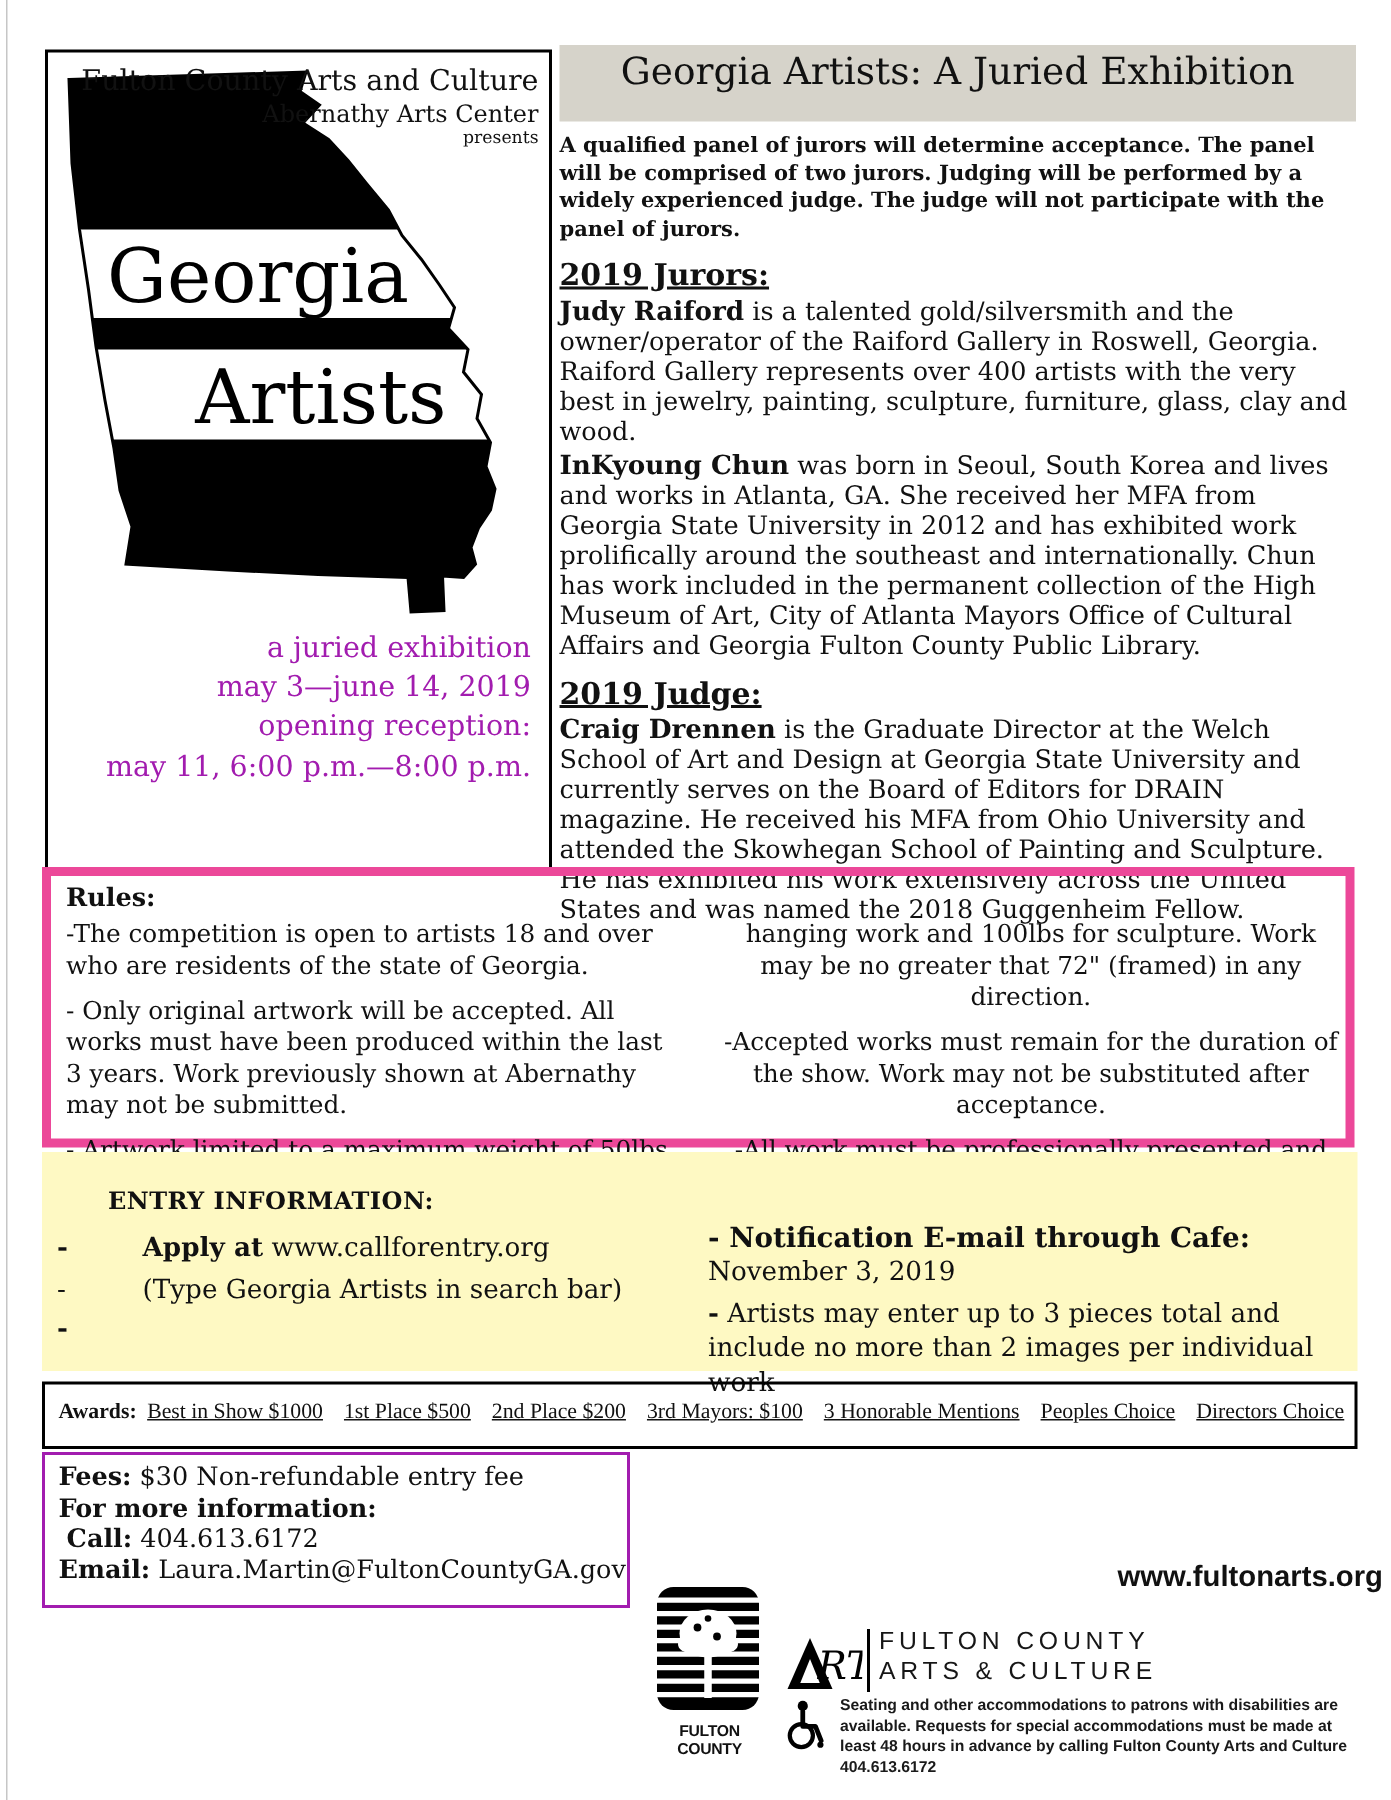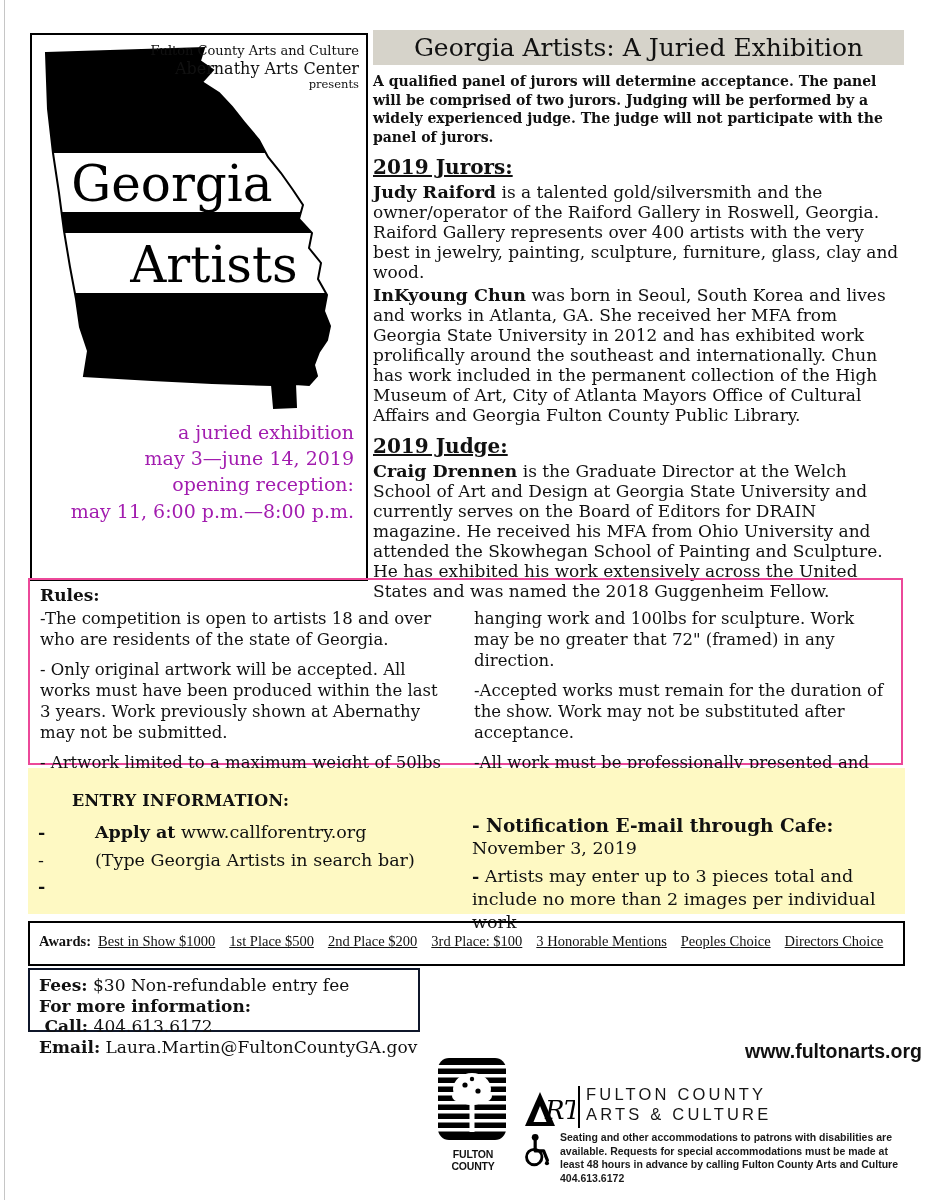--- a/index.html
+++ b/index.html
@@ -3,41 +3,41 @@
 <meta charset="utf-8">
 <style>
   html,body{margin:0;padding:0;background:#fff;}
   .page{position:relative;width:927px;height:1200px;background:#fff;overflow:hidden;
         font-family:"DejaVu Serif",serif;color:#111;}
   .page-edge{position:absolute;left:4px;top:0;width:1px;height:1200px;background:#c6c6c6;}
 
   
   .poster{position:absolute;left:30px;top:33px;width:334px;height:544px;border:2px solid #000;background:#fff;}
   .presents{position:absolute;top:8px;right:7px;text-align:right;line-height:1.2;}
-  .presents .l1{font-size:13px;}
+  .presents .l1{font-size:19px;}
   .presents .l2{font-size:16px;}
   .presents .l3{font-size:11.5px;}
   .map-svg{position:absolute;left:0;top:0;width:334px;height:420px;}
   .show-details{position:absolute;right:12px;top:384px;text-align:right;font-size:19px;line-height:1.38;color:#a21caf;}
 
   
   .right-col{position:absolute;left:373px;top:30px;width:531px;}
-  .title-band{background:#d6d3ca;text-align:center;font-size:25px;padding:3px 0 3px;}
+  .title-band{background:#d6d3ca;text-align:center;font-size:25px;padding:3px 0 19px;}
   .intro{margin-top:7px;font-size:14px;line-height:1.33;font-weight:600;}
   .section-head{margin-top:9px;font-size:20px;font-weight:bold;text-decoration:underline;}
   .bio{margin-top:3px;font-size:17px;line-height:20px;}
   .bio b{font-size:17.5px;}
 
   
-  .rules{position:absolute;left:28px;top:578px;width:875px;height:187px;border:2px solid #ec4899;box-sizing:border-box;}
+  .rules{position:absolute;left:28px;top:578px;width:875px;height:187px;border:6px solid #ec4899;box-sizing:border-box;}
   .rules-head{font-size:17px;font-weight:bold;margin:5px 0 3px 10px;}
   .rules-cols{display:flex;}
   .rules-col{font-size:16.5px;line-height:21px;}
   .rules-col.left{width:412px;padding-left:10px;}
-  .rules-col.right{width:420px;padding-left:22px;}
+  .rules-col.right{width:420px;padding-left:22px;text-align:center;}
   .rule-item{margin-bottom:9px;}
 
   
   .entry{position:absolute;left:28px;top:768px;width:877px;height:146px;background:#fef9c3;}
   .entry-head{position:absolute;left:44px;top:23px;font-size:16px;font-weight:bold;letter-spacing:.3px;}
   .entry-row{position:absolute;left:10px;display:flex;font-size:17.5px;}
   .entry-row .dash{width:57px;}
   .entry-row.r1{top:54px;font-weight:bold;}
   .entry-row.r1 .plain{font-weight:normal;}
   .entry-row.r2{top:82px;}
@@ -47,21 +47,21 @@
   .notify-date{position:absolute;left:444px;top:70px;font-size:17.5px;}
   .pieces{position:absolute;left:444px;top:97px;width:438px;font-size:17.5px;line-height:23px;}
 
   
   .awards{position:absolute;left:28px;top:921px;width:877px;height:45px;border:2px solid #000;box-sizing:border-box;
           padding:10px 0 0 9px;font-family:"Liberation Serif",serif;font-size:14.5px;white-space:nowrap;}
   .awards b{margin-right:7px;}
   .award-item{text-decoration:underline;margin-right:14px;}
 
   
-  .fees{position:absolute;left:28px;top:968px;width:392px;height:64px;border:2px solid #0f172a;box-sizing:border-box;
+  .fees{position:absolute;left:28px;top:968px;width:392px;height:104px;border:2px solid #a21caf;box-sizing:border-box;
         padding:5px 0 0 9px;font-size:17px;line-height:20.5px;}
 
   
   .fc-logo{position:absolute;left:438px;top:1058px;width:70px;}
   .fc-caption{position:absolute;left:-7px;top:90px;width:84px;text-align:center;font-family:"Liberation Sans",sans-serif;
               font-weight:bold;font-size:10.5px;letter-spacing:-.2px;}
   .arts-mark{position:absolute;left:523px;top:1086px;}
   .org-divider{position:absolute;left:578px;top:1086px;width:2px;height:42px;background:#000;}
   .org-name{position:absolute;left:586px;top:1084px;font-family:"Liberation Sans",sans-serif;font-size:16.5px;
             letter-spacing:3.2px;line-height:1.23;color:#161616;}
@@ -149,21 +149,21 @@
     <div class="entry-row r3">
       <span class="dash">-</span>
     </div>
 
     <div class="notify-head">- Notification E-mail through Cafe:</div>
     <div class="notify-date">November 3,  2019</div>
     <div class="pieces"><b>-</b><span> Artists may enter up to 3 pieces total and include no more than 2 images per individual work</span></div>
   </div>
 
   <div class="awards">
-    <b>Awards:</b><span class="award-item">Best in Show $1000</span><span class="award-item">1st Place  $500</span><span class="award-item">2nd Place  $200</span><span class="award-item">3rd Place: $100</span><span class="award-item">3 Honorable Mentions</span><span class="award-item">Peoples Choice</span><span class="award-item">Directors Choice</span>
+    <b>Awards:</b><span class="award-item">Best in Show $1000</span><span class="award-item">1st Place  $500</span><span class="award-item">2nd Place  $200</span><span class="award-item">3rd Mayors: $100</span><span class="award-item">3 Honorable Mentions</span><span class="award-item">Peoples Choice</span><span class="award-item">Directors Choice</span>
   </div>
 
   <div class="fees">
     <div><b>Fees:</b><span>  $30 Non-refundable entry fee</span></div>
     <div><b>For more information:</b></div>
     <div>&nbsp;<b>Call:</b><span> 404.613.6172</span></div>
     <div><b>Email:</b><span> Laura.Martin@FultonCountyGA.gov</span></div>
   </div>
 
   <div class="fc-logo">

